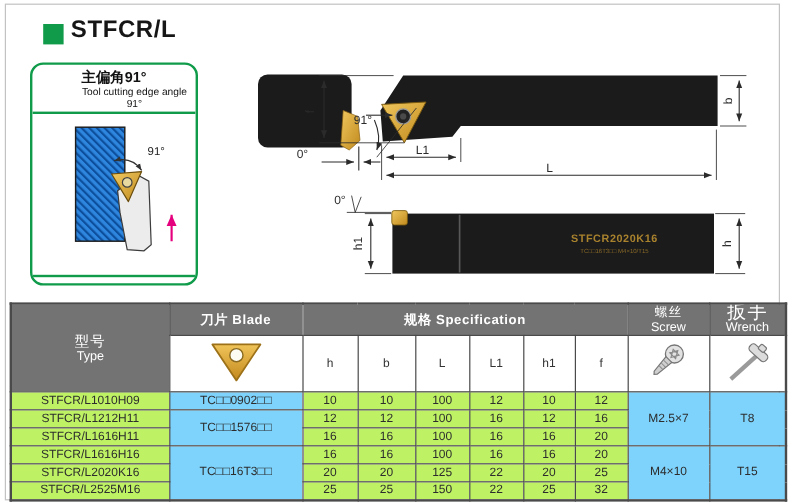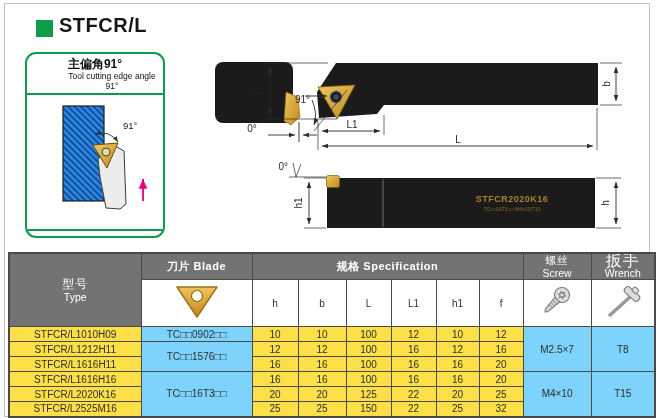--- a/index.html
+++ b/index.html
@@ -28,21 +28,21 @@
   table.spec{position:absolute;left:8px;top:252px;width:646px;border-collapse:collapse;table-layout:fixed;font-size:10px;color:#2d2d2d;}
   table.spec{border:2px solid #4a4a4a;}
   table.spec td{border:1px solid #4a4a4a;text-align:center;vertical-align:middle;padding:0;overflow:hidden;}
   td.gh{background:#737373;color:#fff;border-color:#f4f4f4;}
   td.gh.bdark{border-bottom-color:#4a4a4a;}
   .gh .l1{font-size:12px;font-weight:normal;line-height:13px;letter-spacing:1px;}
   .gh .l2{font-size:10.5px;line-height:12px;}
   .gh .one{font-size:11px;font-weight:bold;letter-spacing:.5px;}
   td.sub{background:#fff;font-size:10px;color:#333;}
   tr.hr1{height:26px;} tr.hr2{height:47px;} tr.br{height:15px;}
-  td.type,td.val{background:#fde047;}
+  td.type,td.val{background:#bef264;}
   td.type{font-size:10px;}
   td.blade,td.screwc,td.wrenchc{background:#7dd3fc;font-size:10px;}
   .iconcell{background:#fff;}
 </style>
 </head>
 <body>
 
 <div class="page">
 
   <svg class="drawings" width="662" height="252" viewBox="0 0 662 252">

